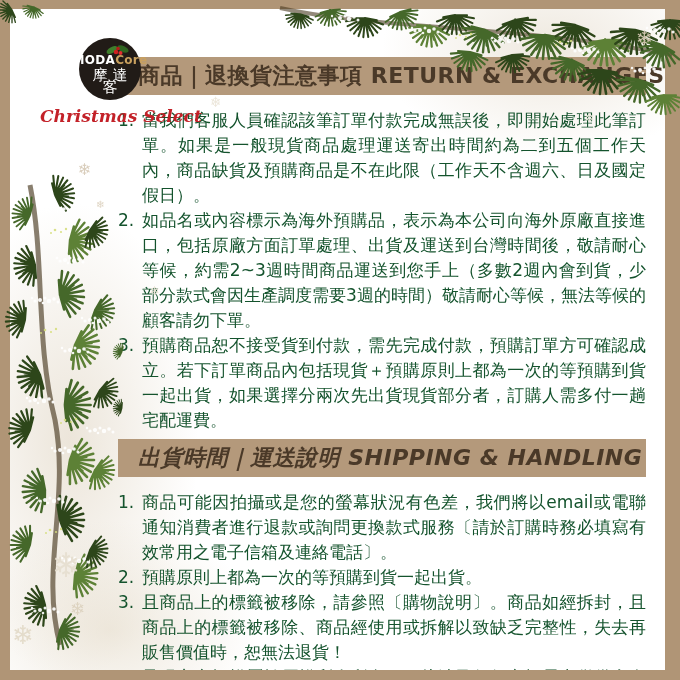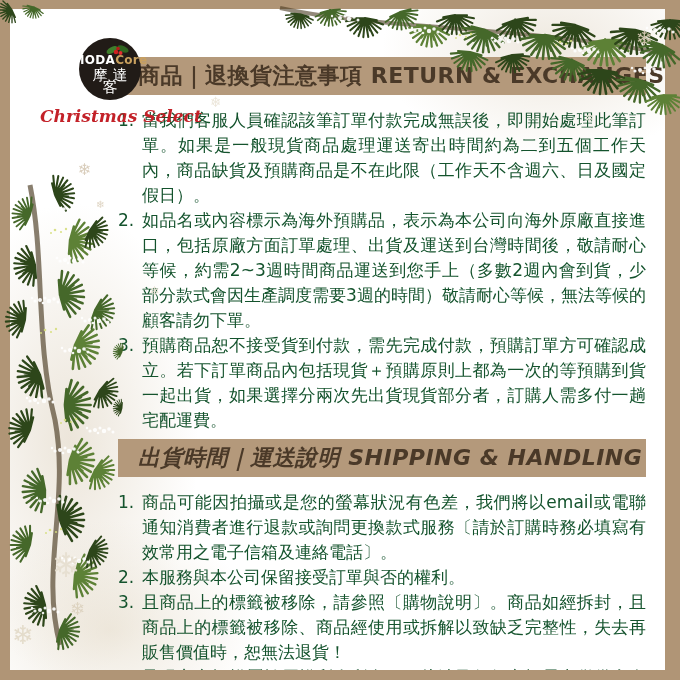--- a/index.html
+++ b/index.html
@@ -81,21 +81,21 @@
         <li>預購商品恕不接受貨到付款，需先完成付款，預購訂單方可確認成立。若下訂單商品內包括現貨＋預購原則上都為一次的等預購到貨一起出貨，如果選擇分兩次先出貨現貨部分者，訂購人需多付一趟宅配運費。</li>
       </ol>
     </section>
 
     <section>
       <div class="bar bar2">
         <span>出貨時間｜運送說明 SHIPPING &amp; HANDLING</span>
       </div>
       <ol class="notes">
         <li>商品可能因拍攝或是您的螢幕狀況有色差，我們將以email或電聯通知消費者進行退款或詢問更換款式服務〔請於訂購時務必填寫有效常用之電子信箱及連絡電話〕。</li>
-        <li>本服務與本公司保留接受訂單與否的權利。</li>
+        <li>預購原則上都為一次的等預購到貨一起出貨。</li>
         <li>且商品上的標籤被移除，請參照〔購物說明〕。商品如經拆封，且商品上的標籤被移除、商品經使用或拆解以致缺乏完整性，失去再販售價值時，恕無法退貨！</li>
         <li>呈現之商標權屬於原權利人所有，圖片涉及任何商標露出僅供實際販賣商品之消費者購買參考。商品可能因拍攝或是您的螢幕狀況有色差，圖片僅供參考，商品依實際供貨樣式為準。</li>
       </ol>
     </section>
   </div>
 
   <div class="frame"></div>
 
   <svg class="deco" width="680" height="680" viewBox="0 0 680 680">
     <defs>

